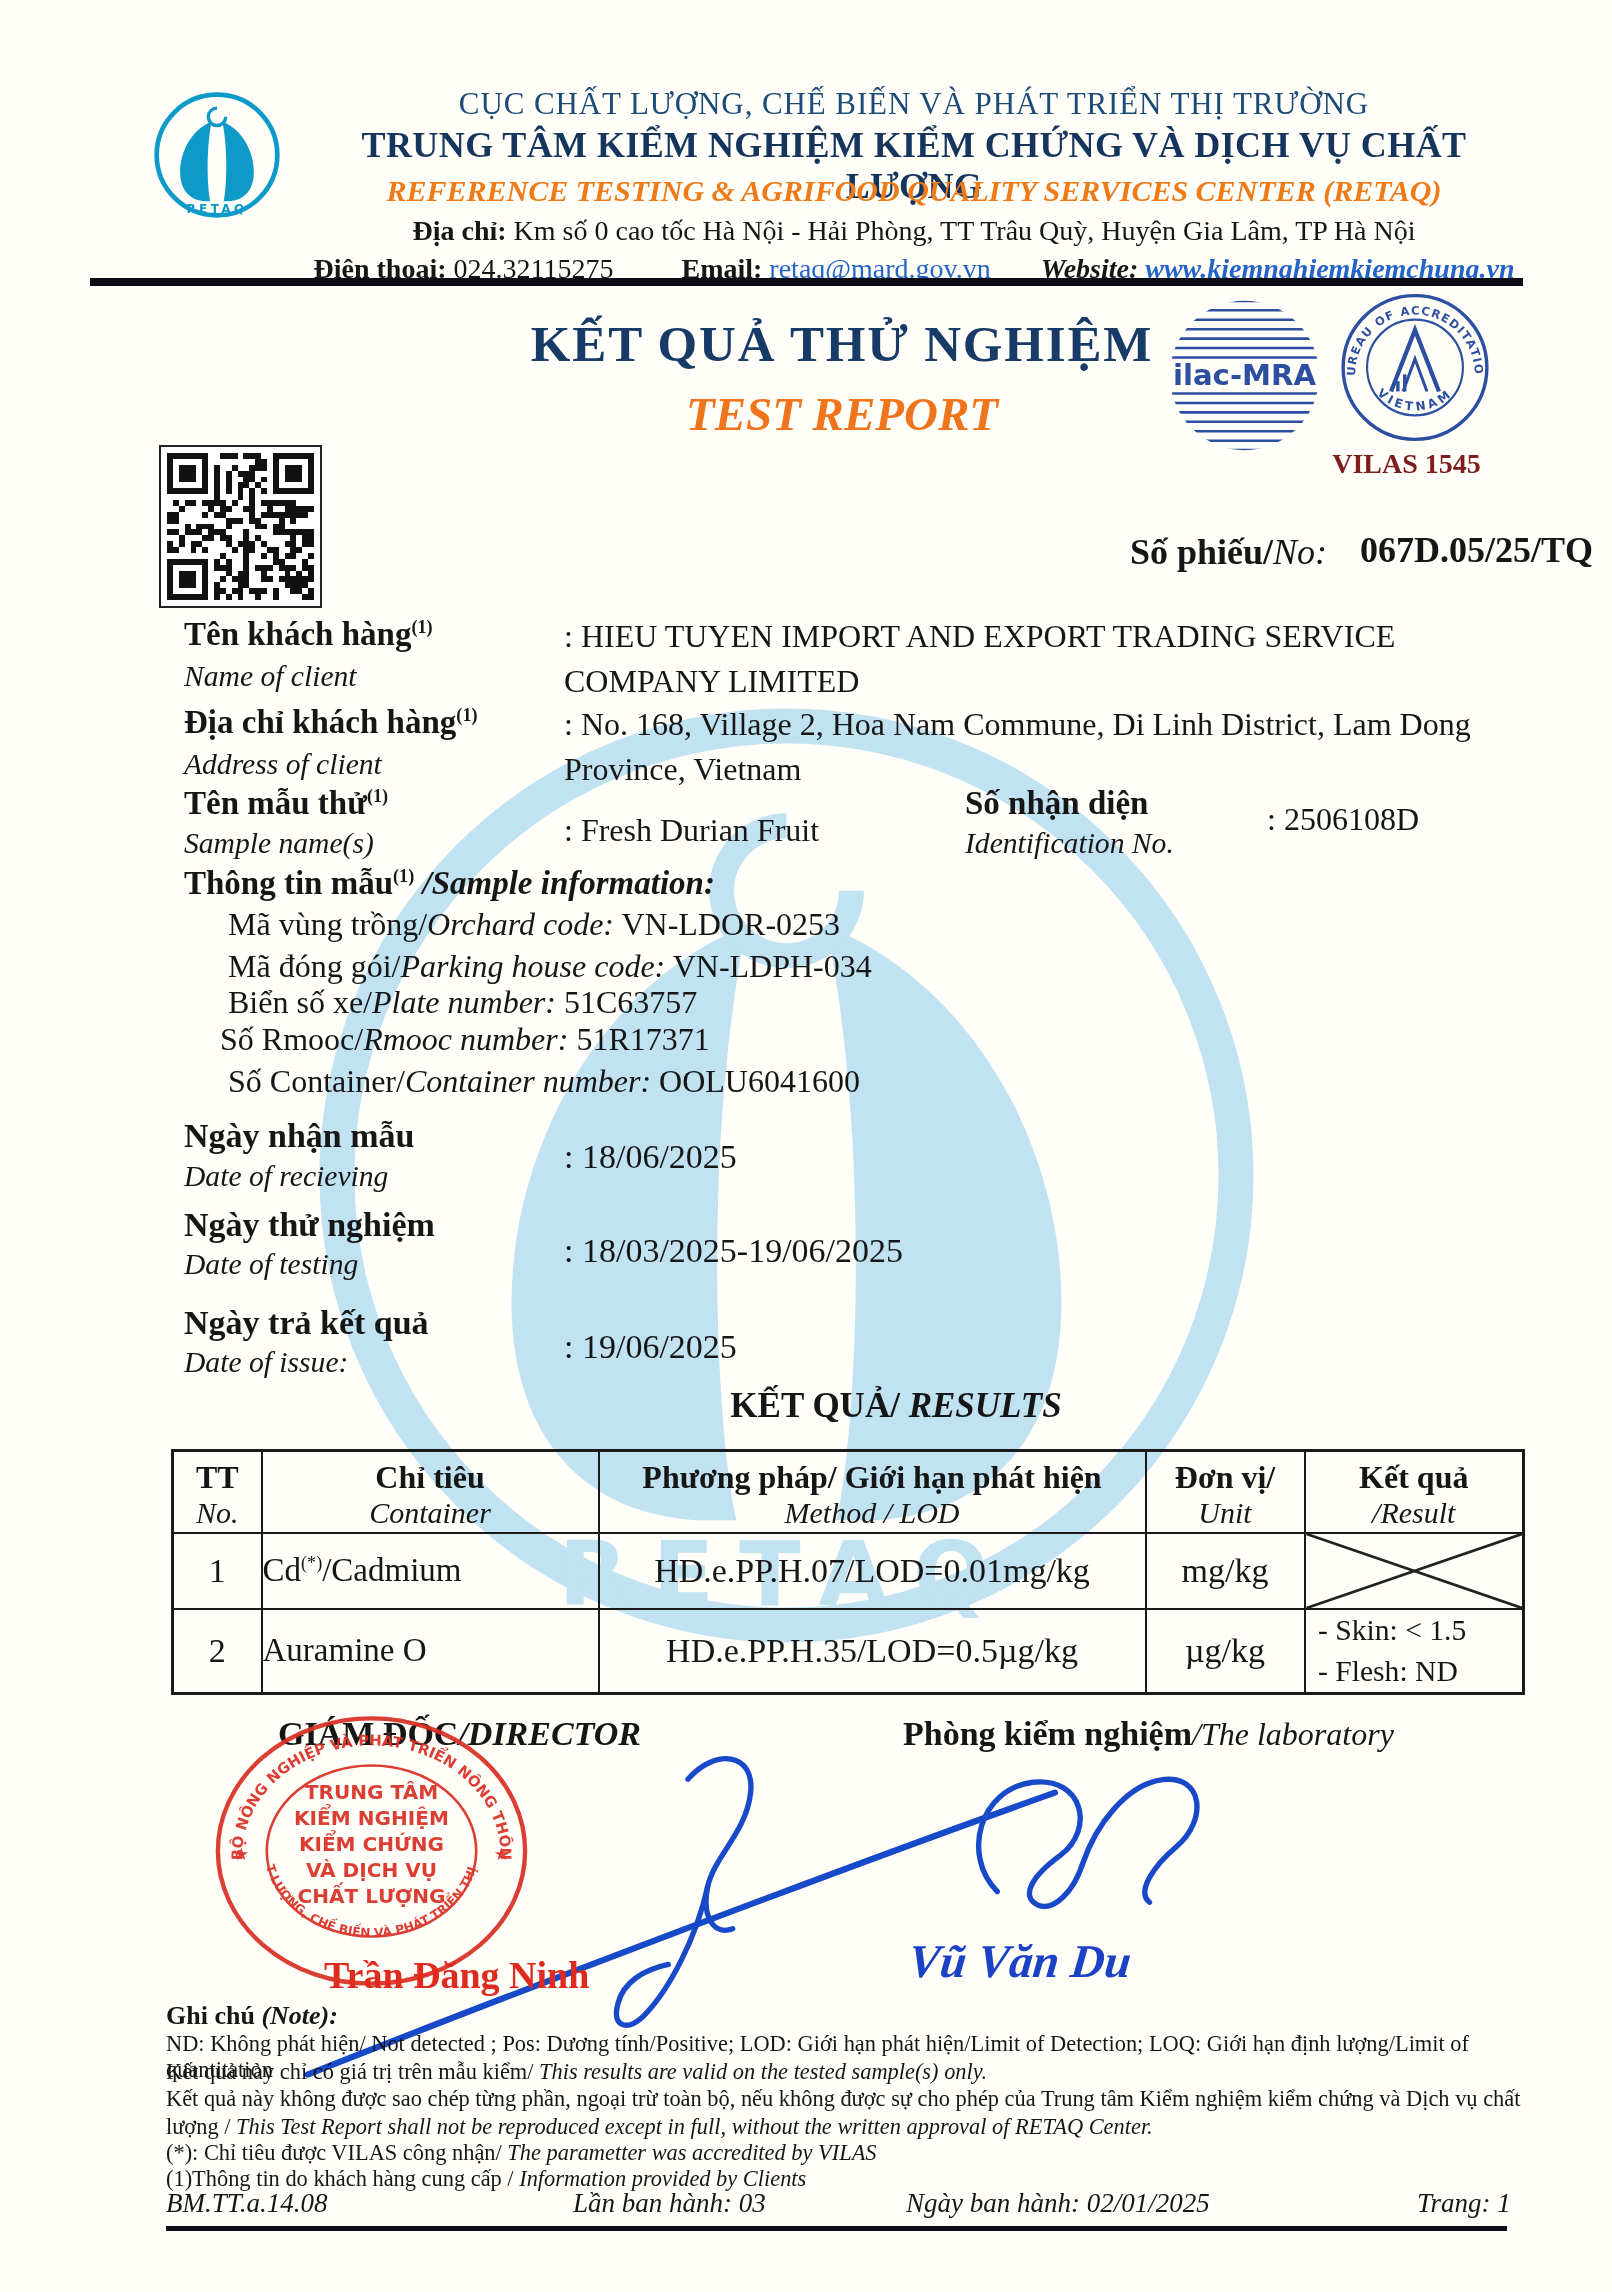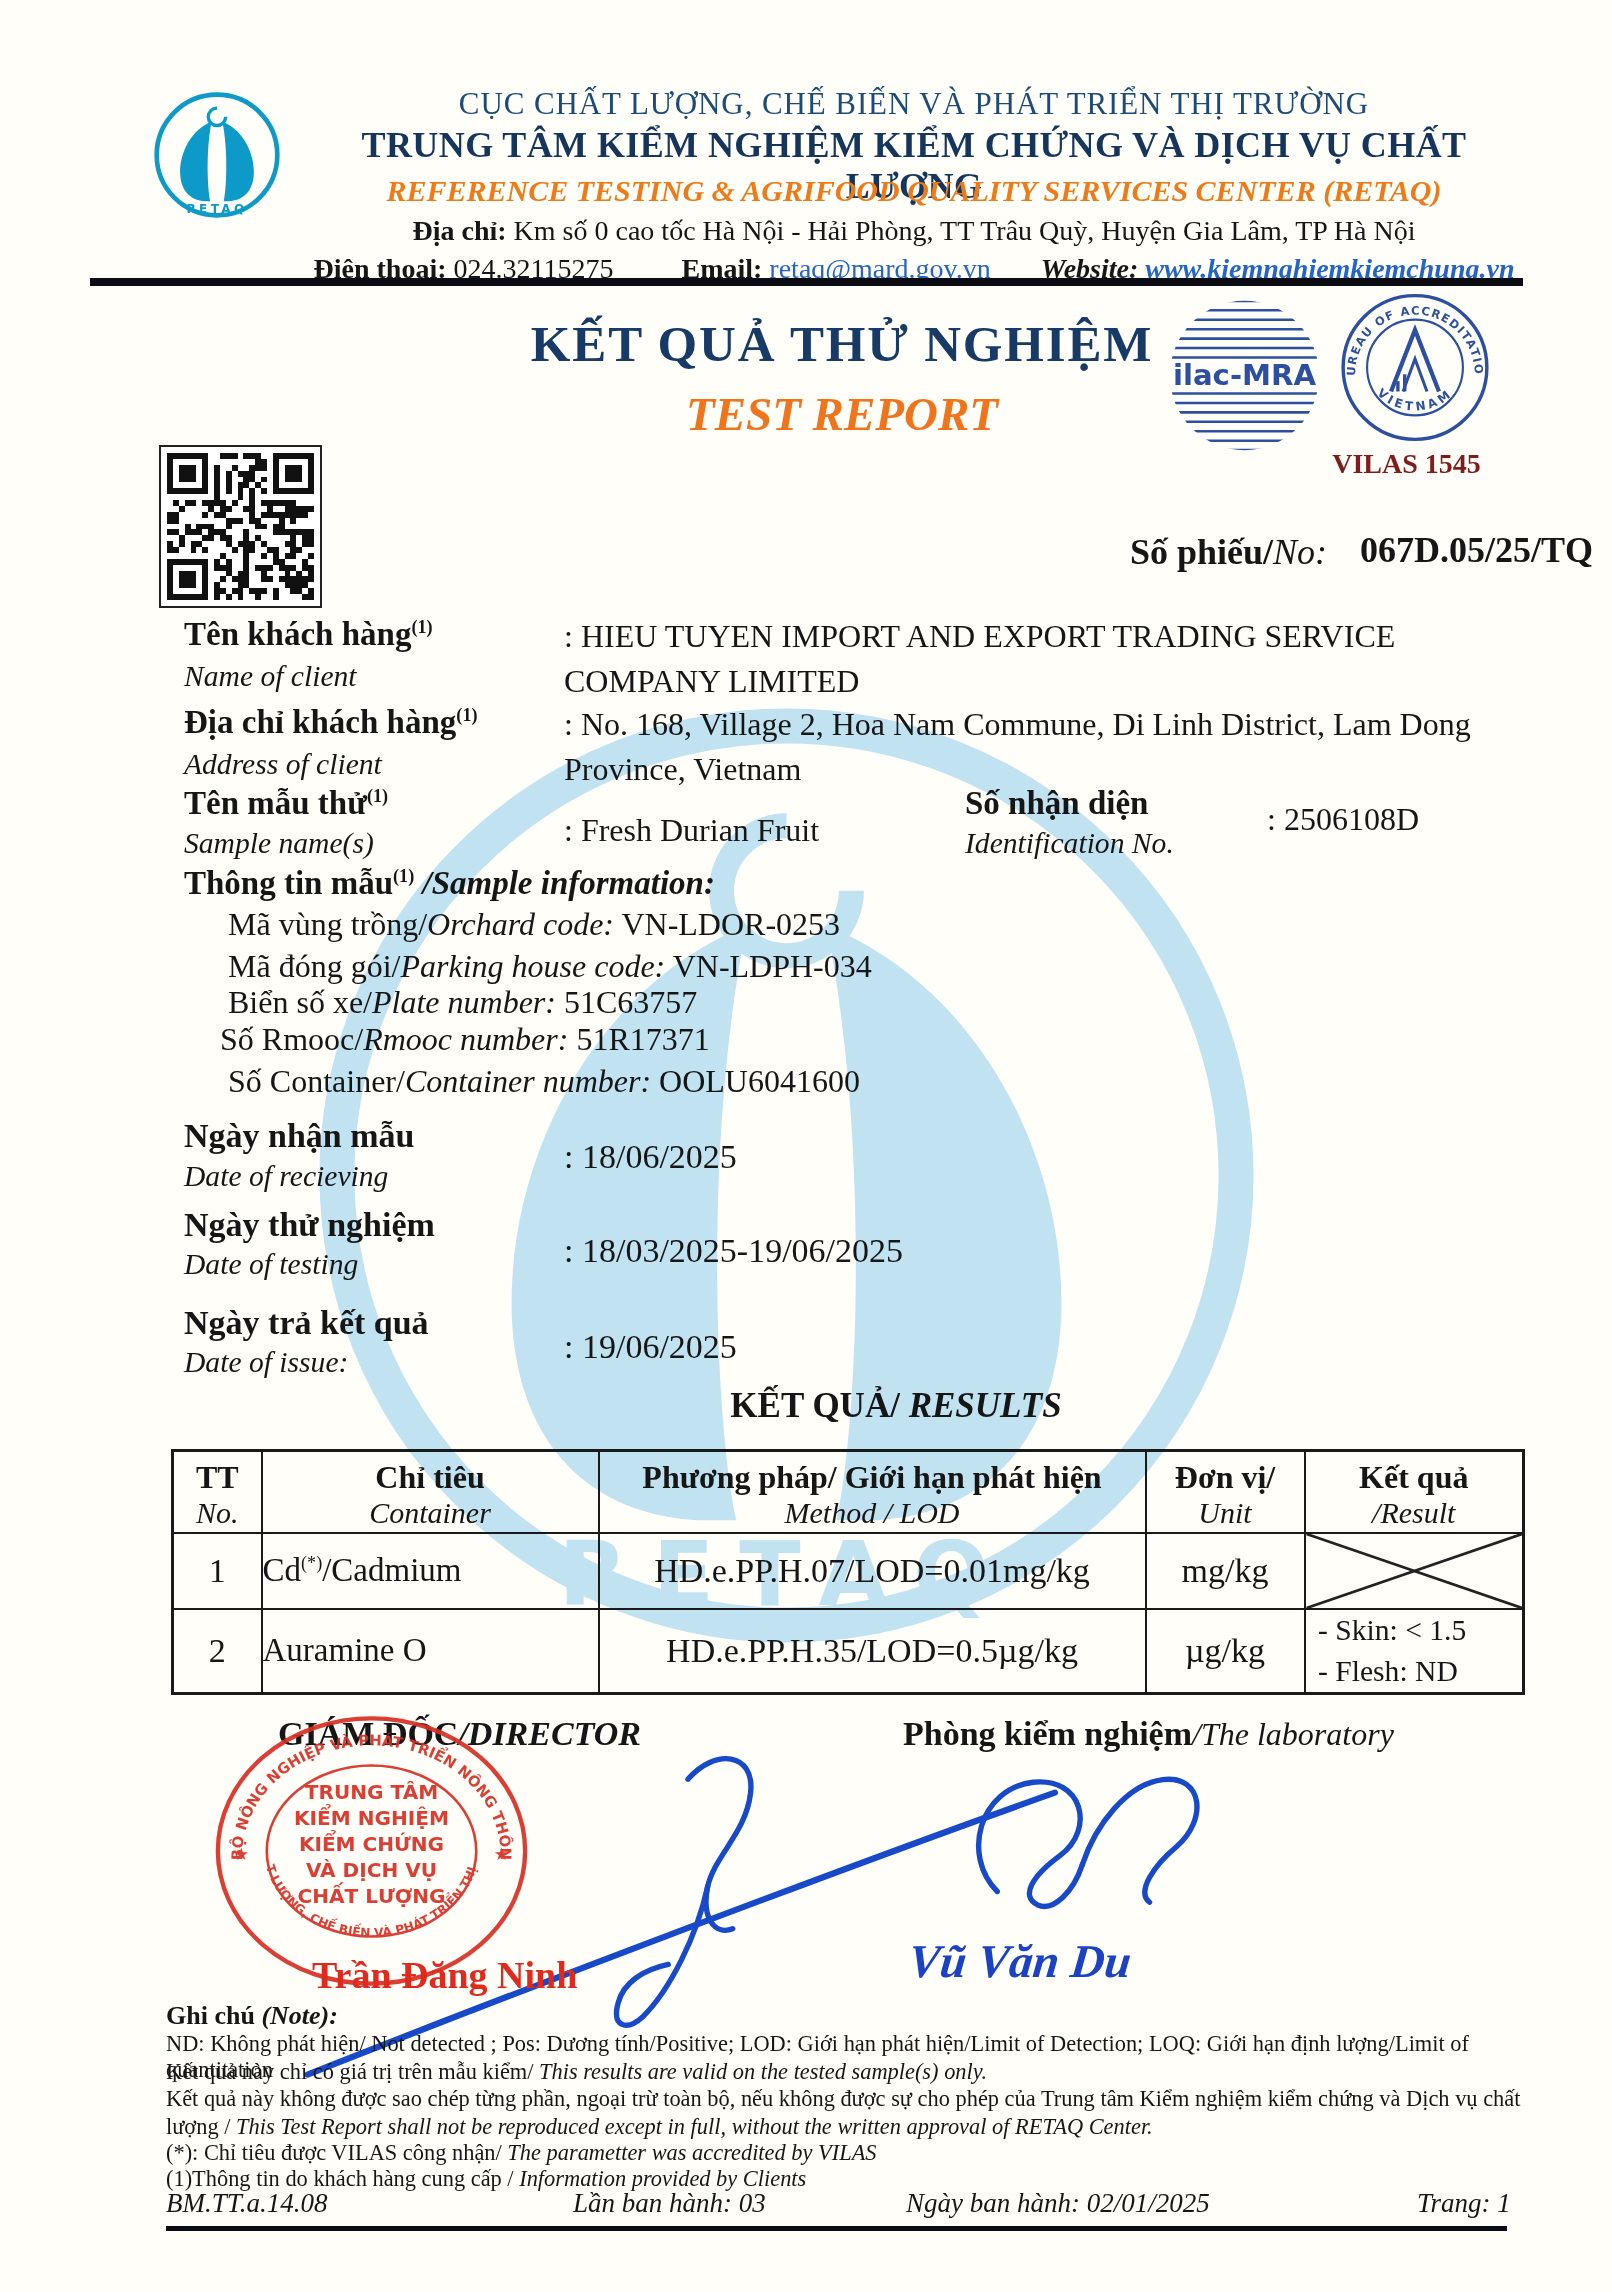--- a/index.html
+++ b/index.html
@@ -610,21 +610,21 @@
     </g>
   </svg>
 
   <svg class="abs" style="left:948px;top:1748px;width:309px;height:184px;" viewBox="0 0 345 205">
     <g fill="none" stroke="#1749c8" stroke-linecap="round" stroke-width="6">
       <path d="M55,160 C15,120 35,45 95,38 C150,32 165,90 125,120 C95,142 80,165 100,175 C118,183 140,160 150,130"></path>
       <path d="M150,130 C165,85 200,40 240,35 C285,30 290,80 255,110 C230,131 210,160 225,172"></path>
     </g>
   </svg>
 
-  <div class="abs signame" style="left:312px;top:1954px;text-align:right;">Trần Đăng Ninh</div>
+  <div class="abs signame" style="left:324px;top:1954px;text-align:right;">Trần Đăng Ninh</div>
   <div class="abs labname" style="left:909px;top:1934px;">Vũ Văn Du</div>
 
   <div class="abs" style="left:166px;top:2001px;font-size:26px;">
     <span class="b">Ghi chú </span><span class="b i">(Note):</span>
   </div>
   <div class="abs note" style="left:166px;top:2059px;width:1415px;">
     <span>Kết quả này chỉ có giá trị trên mẫu kiểm/ </span><span class="i">This results are valid on the tested sample(s) only.</span>
   </div>
   <div class="abs note" style="left:166px;top:2031px;width:1415px;">ND: Không phát hiện/ Not detected ; Pos: Dương tính/Positive; LOD: Giới hạn phát hiện/Limit of Detection; LOQ: Giới hạn định lượng/Limit of quantitation</div>
   <div class="abs note" style="left:166px;top:2085px;width:1397px;line-height:28px;">

